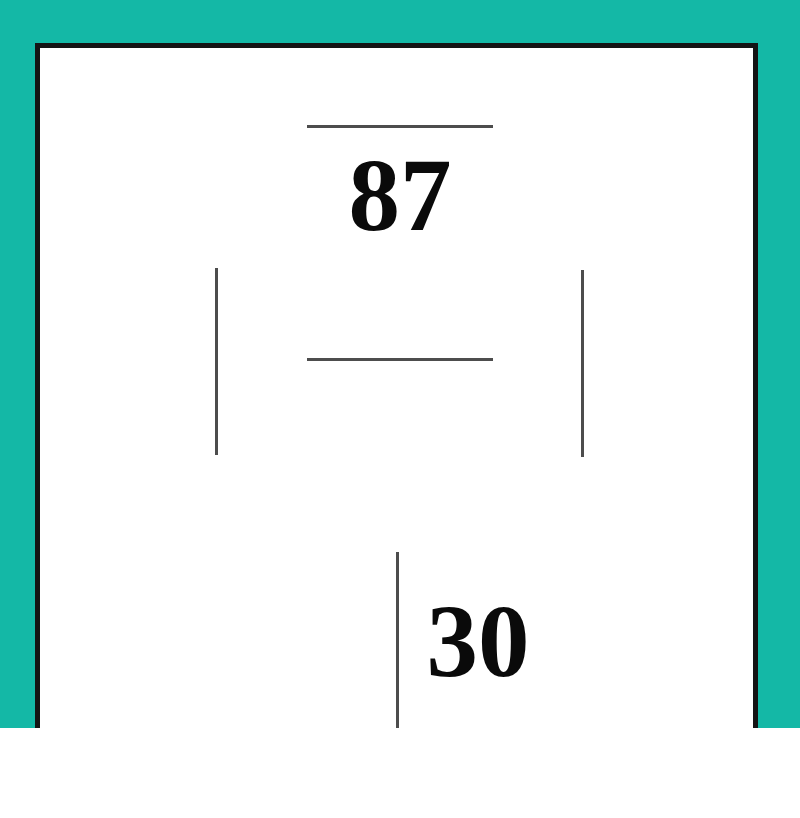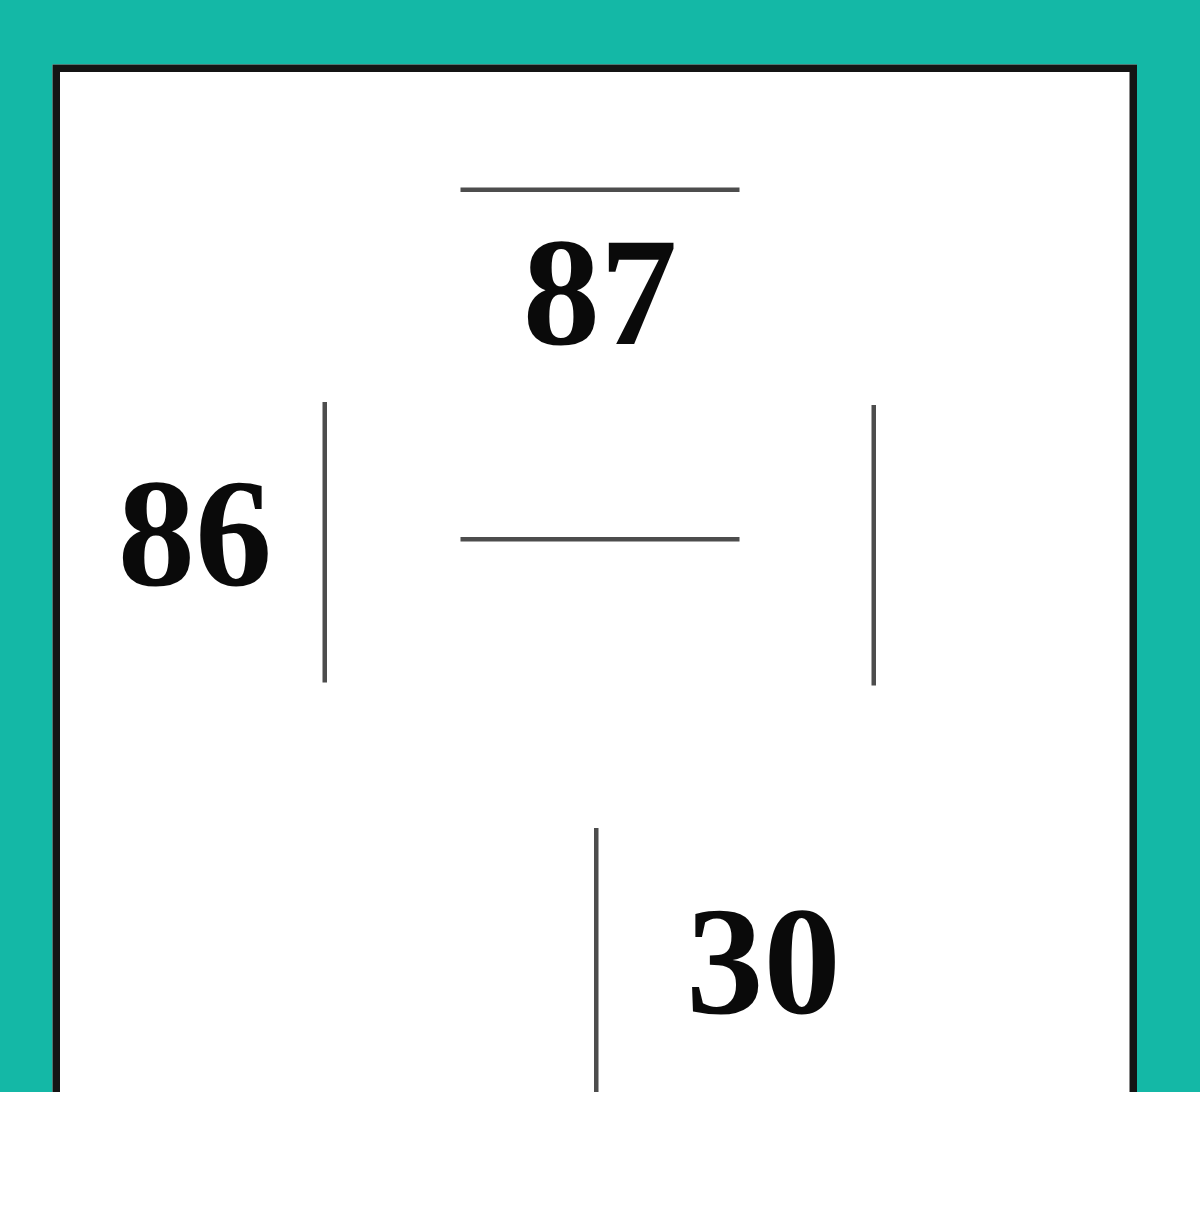--- a/index.html
+++ b/index.html
@@ -41,35 +41,34 @@
     font-weight: 700;
     font-size: 103px;
     line-height: 103px;
     color: #0a0a0a;
     white-space: nowrap;
   }
   .label-87  { left: 300px; top: 144px; }
   .label-87a { left: 303px; top: 377px; }
   .label-86  { left: 30px;  top: 305px; }
   .label-85  { left: 573px; top: 307px; }
-  .label-30  { left: 409px; top: 590px; }
+  .label-30  { left: 378px; top: 590px; }
 </style>
 </head>
 <body>
 
 <div class="canvas">
 
   <div class="relay-body"></div>
 
   <div class="terminal-line line-87"></div>
   <span class="pin-label label-87">87</span>
 
   <div class="terminal-line line-87a"></div>
 
-  <span class="pin-label label-86">86</span>
   <div class="terminal-line line-86"></div>
 
   <div class="terminal-line line-85"></div>
 
   <div class="terminal-line line-30"></div>
   <span class="pin-label label-30">30</span>
 
 </div>
 
 </body></html>

